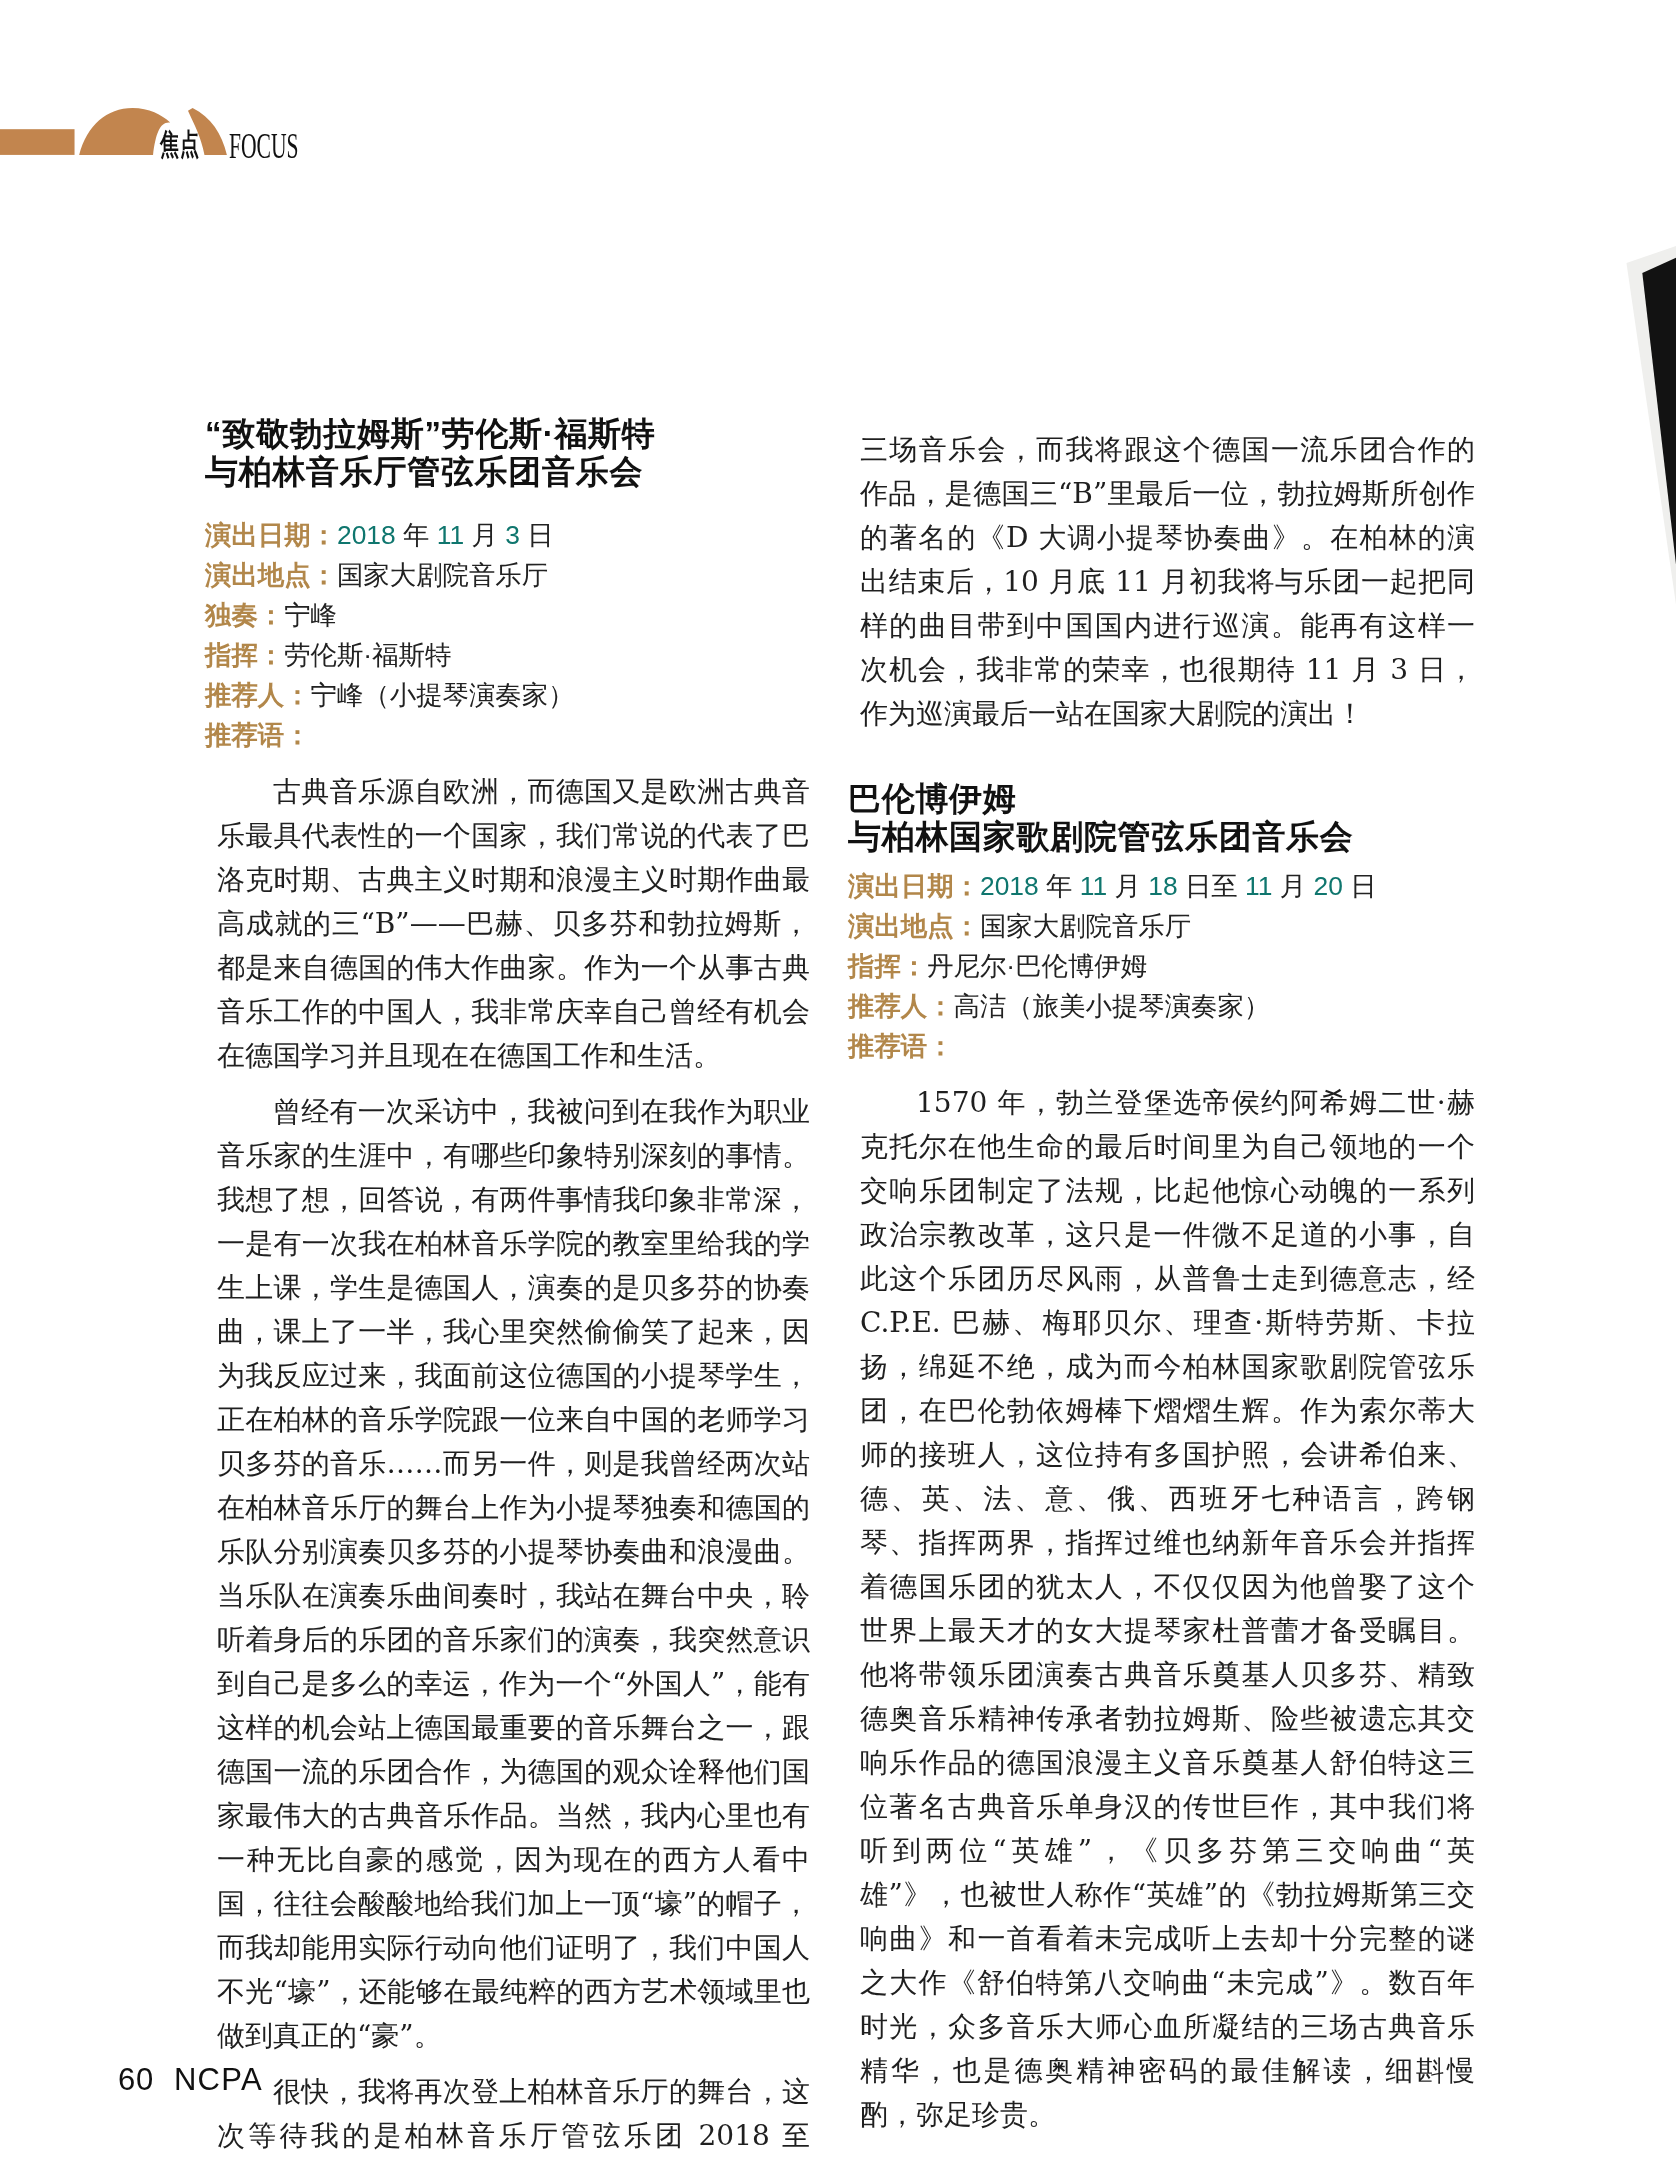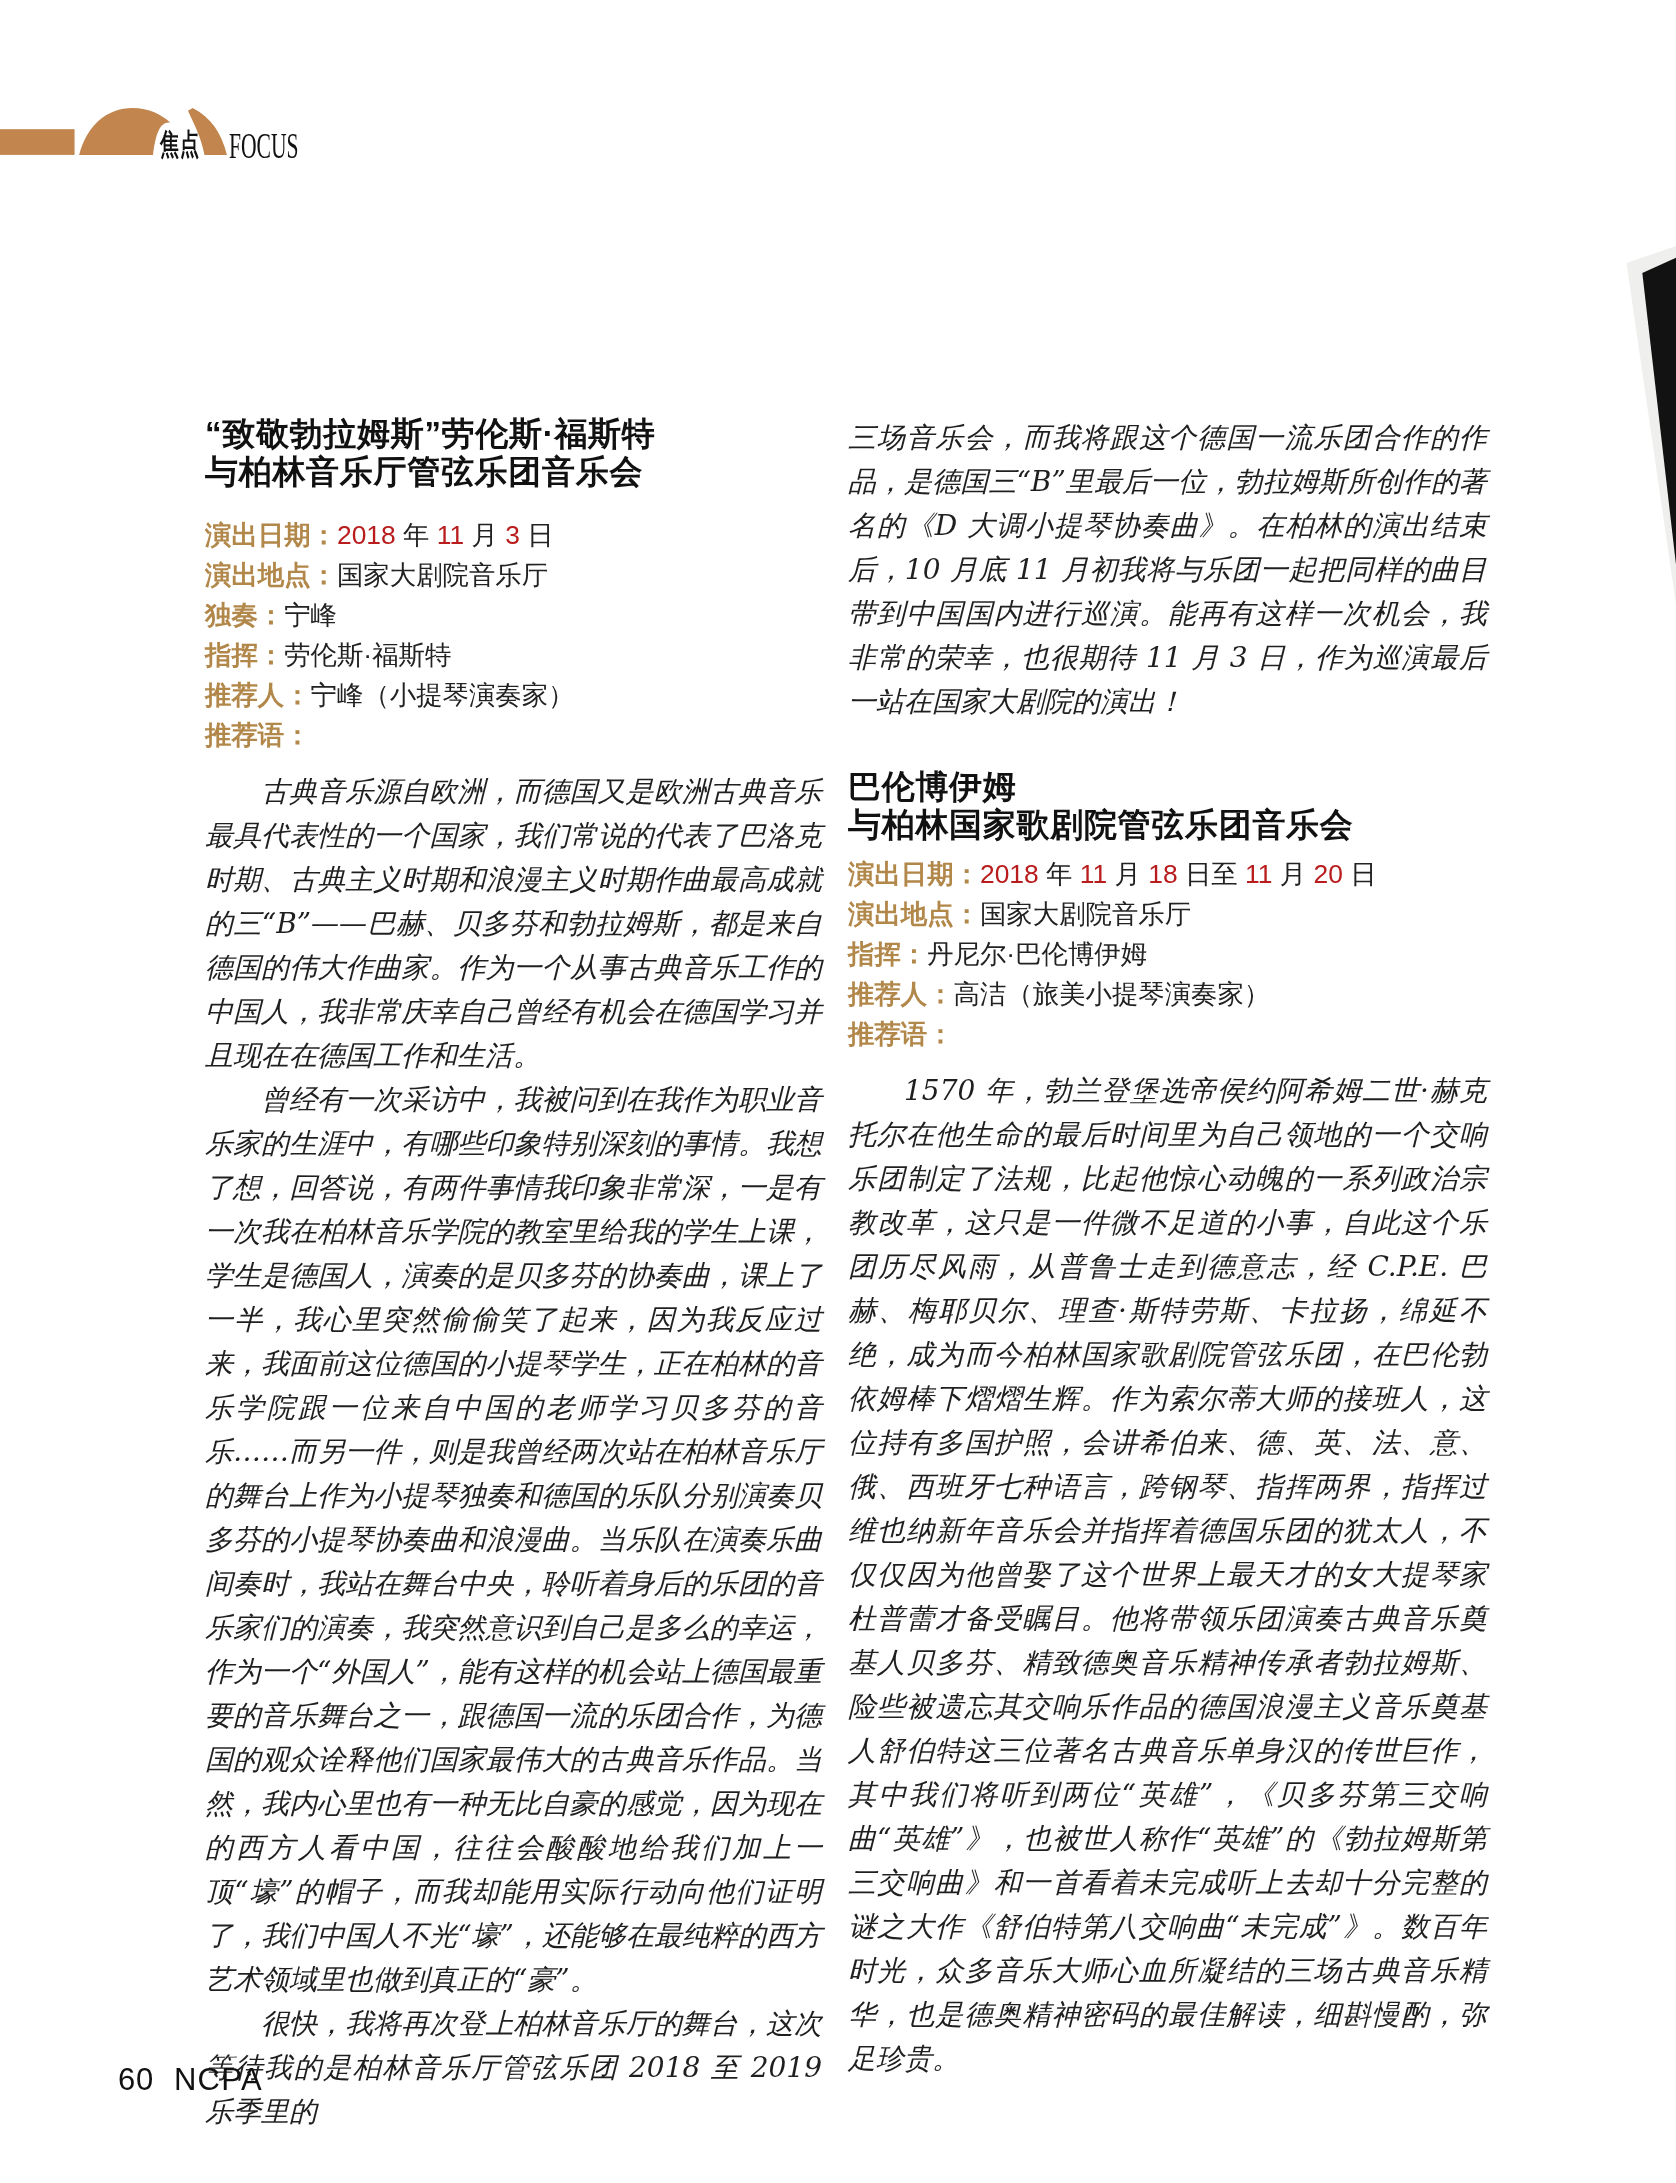--- a/index.html
+++ b/index.html
@@ -35,27 +35,27 @@
   .article-title{
     font-family:"Liberation Sans",sans-serif;
     font-weight:bold;font-size:33px;line-height:38px;
     color:#111;letter-spacing:0.7px;
   }
   .col-left .article-title{margin-bottom:24px;}
   .meta{margin-bottom:14.5px;}
   .meta-row{font-size:26.4px;line-height:40px;white-space:nowrap;}
   .meta-label{font-weight:bold;color:#b2874a;}
   .meta-value{color:#222;}
-  .meta-value .accent-red{color:#b91c1c;}
+  .meta-value .accent-red{color:#0f766e;}
   .body-text{
     font-family:"DejaVu Serif","Liberation Serif",serif;
     font-size:28px;line-height:44px;color:#1f1f1f;
     text-align:justify;
   }
-  .body-text p{margin:0;text-indent:2em;font-style:italic;}
+  .body-text p{margin:12px;text-indent:2em;}
   .body-text p.no-indent{text-indent:0;}
   .title-2{margin-top:44px;margin-bottom:10px;}
   
   .photo-fragment{position:absolute;left:1571px;top:238px;}
   
   .footer{
     position:absolute;left:118px;top:2061px;
     font-size:31px;line-height:37px;color:#111;
     display:flex;align-items:baseline;
   }

